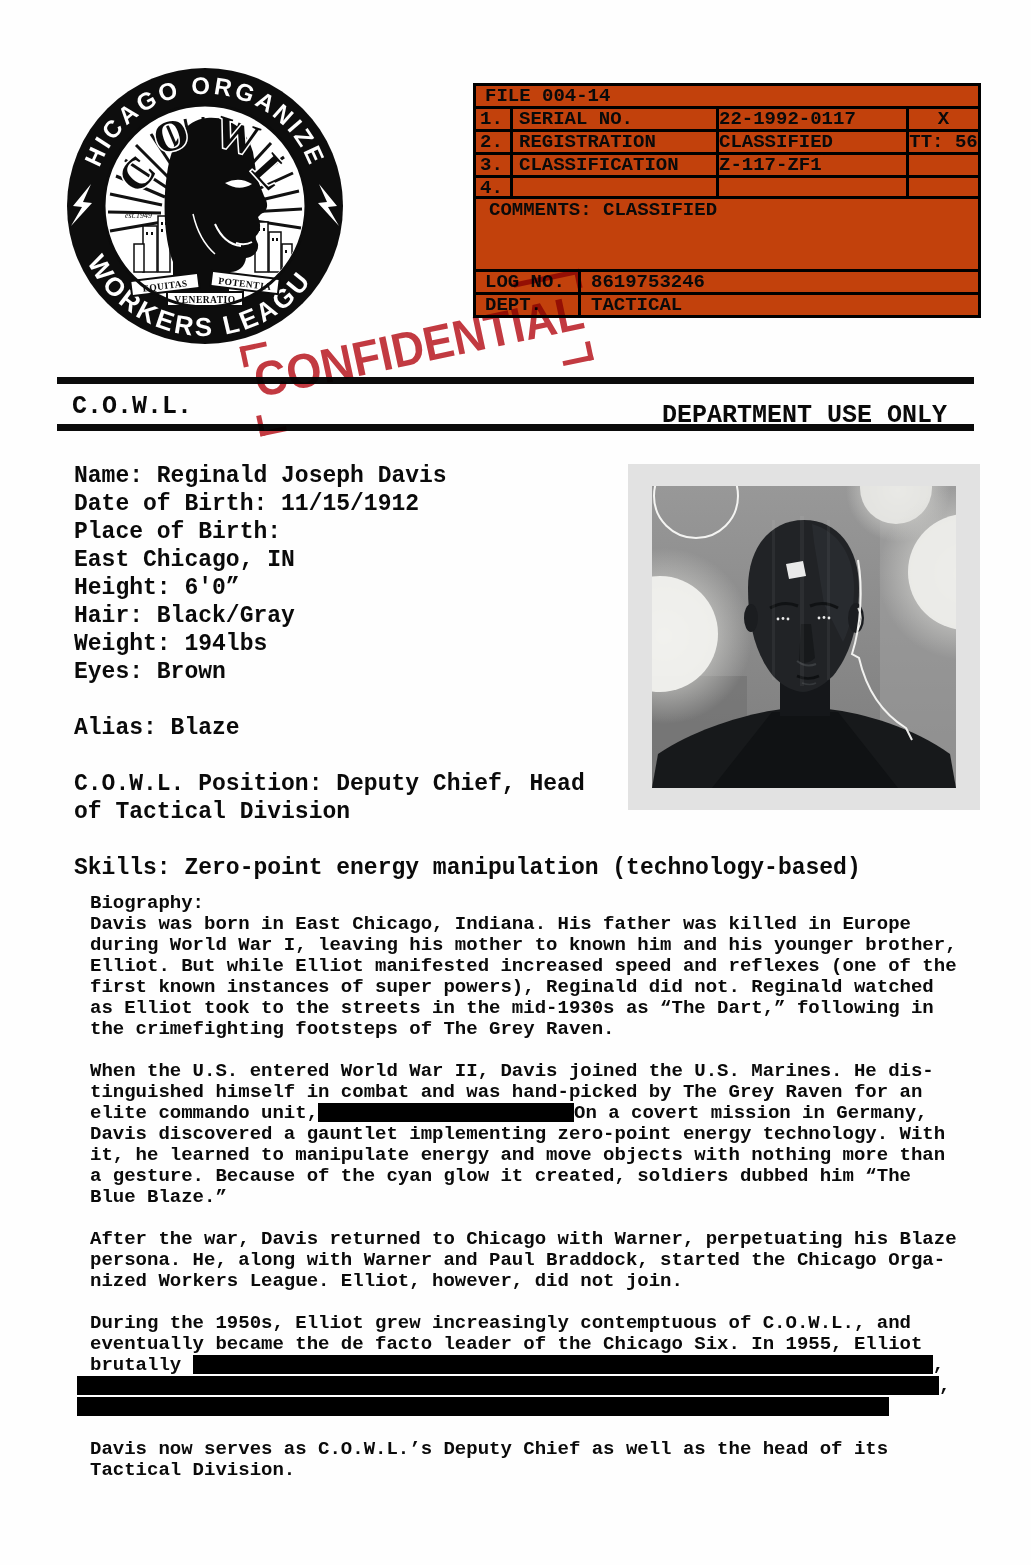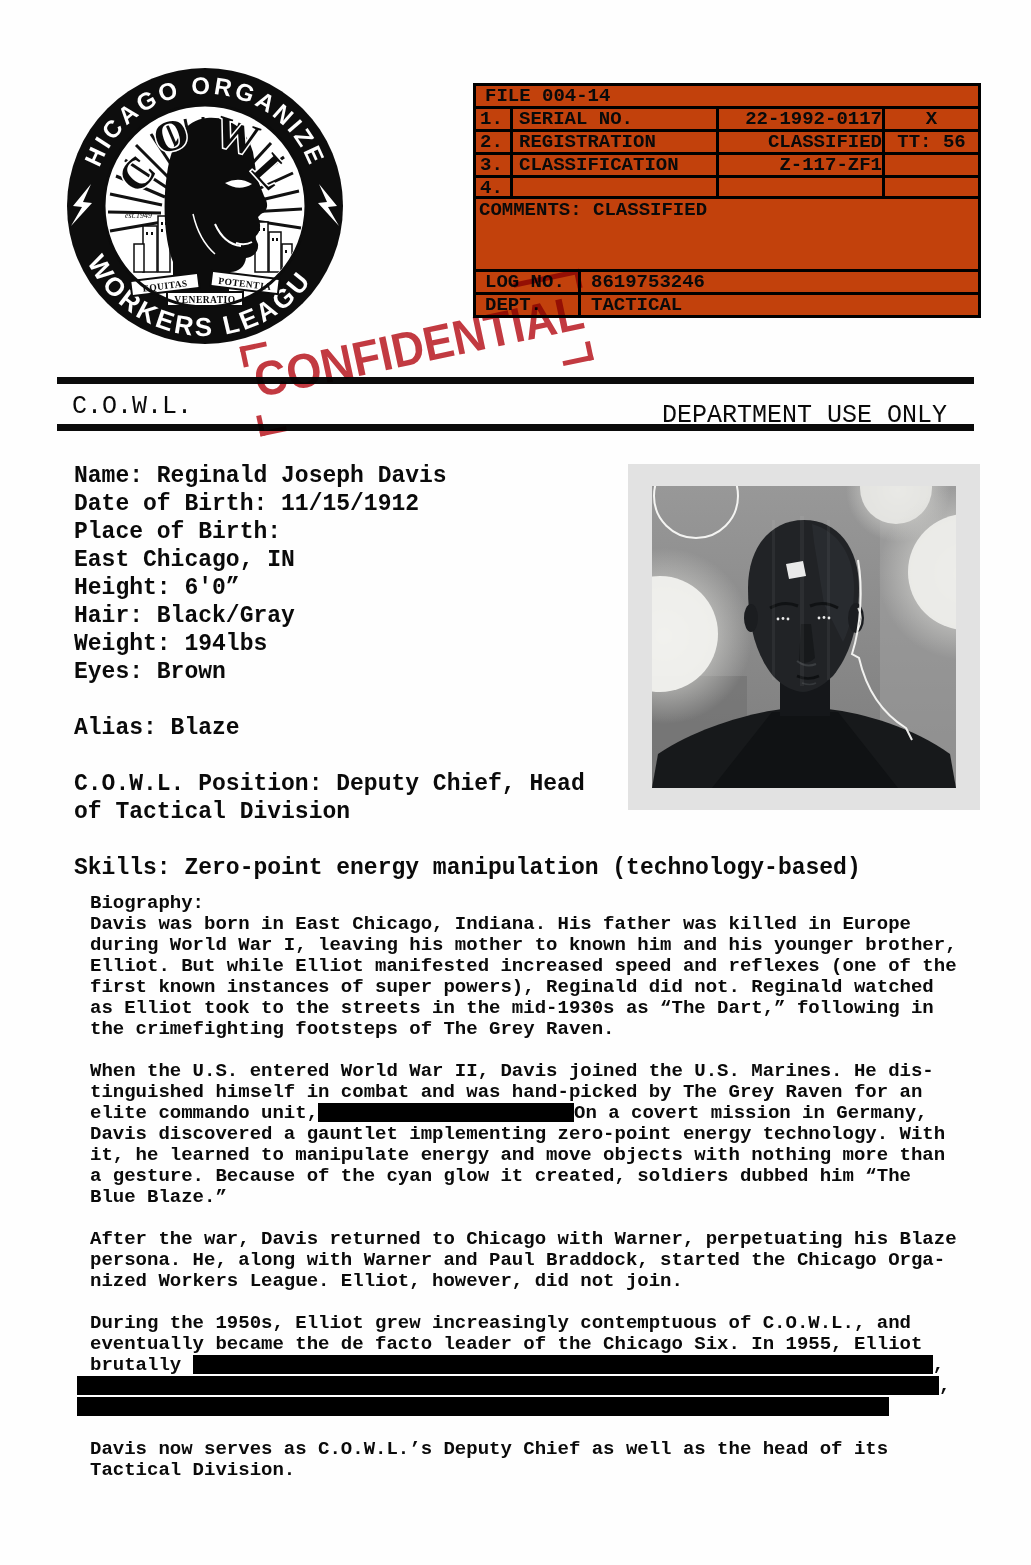--- a/index.html
+++ b/index.html
@@ -6,40 +6,40 @@
   .page{position:relative;width:1031px;height:1565px;background:#fefefe;overflow:hidden;
         font-family:"Liberation Mono","DejaVu Sans Mono",monospace;color:#0a0a0a;}
 
   
   .rule{position:absolute;left:57px;width:917px;height:7px;background:#0b0b0b;}
   .rule-1{top:377px;}
   .rule-2{top:424px;}
 
   
   .band{position:absolute;left:57px;top:392px;width:890px;height:30px;
-        font-weight:normal;font-size:25px;line-height:30px;}
+        font-weight:bold;font-size:25px;line-height:30px;}
   .band .org{position:absolute;left:15px;top:0;}
   .band .dept-only{position:absolute;right:0;top:9px;}
 
   
   .ftable{position:absolute;left:473px;top:83px;width:508px;border:3px solid #000;
           background:#c2410c;font-weight:bold;font-size:19px;box-sizing:border-box;}
   .trow{display:flex;border-bottom:3px solid #000;box-sizing:border-box;}
   .trow:last-child{border-bottom:none;}
   .trow>span{display:block;box-sizing:border-box;line-height:20px;height:20px;overflow:hidden;white-space:pre;}
   .row-file{height:23px;}
   .row-file>span{padding-left:9px;width:100%;}
   .row-std{height:23px;}
   .row-std:nth-child(5){height:21px;}
   .c-num{width:37px;border-right:3px solid #000;padding-left:4px;}
   .c-label{width:206px;border-right:3px solid #000;padding-left:6px;}
-  .c-val{width:166px;border-right:3px solid #000;text-align:right;}
+  .c-val{width:190px;border-right:3px solid #000;text-align:left;}
   .c-x{flex:1;text-align:center;}
   .row-comments{height:73px;}
-  .row-comments>span{padding:1px 0 0 3px;width:100%;height:100%;border-radius:18px;}
+  .row-comments>span{padding:1px 0 0 13px;width:100%;height:100%;border-radius:18px;}
   .row-log{height:23px;}
   .row-dept{height:20px;}
   .c-log{width:105px;border-right:3px solid #000;padding-left:9px;}
   .c-lv{flex:1;padding-left:10px;}
 
   
   .stamp{position:absolute;left:244px;top:298px;width:348px;height:104px;
          transform:rotate(-12deg);color:#c02f36;z-index:6;mix-blend-mode:multiply;opacity:.95;}
   .stamp-text{position:absolute;left:8px;top:26px;width:332px;text-align:center;
               font-family:"Liberation Sans","DejaVu Sans",sans-serif;font-weight:bold;

